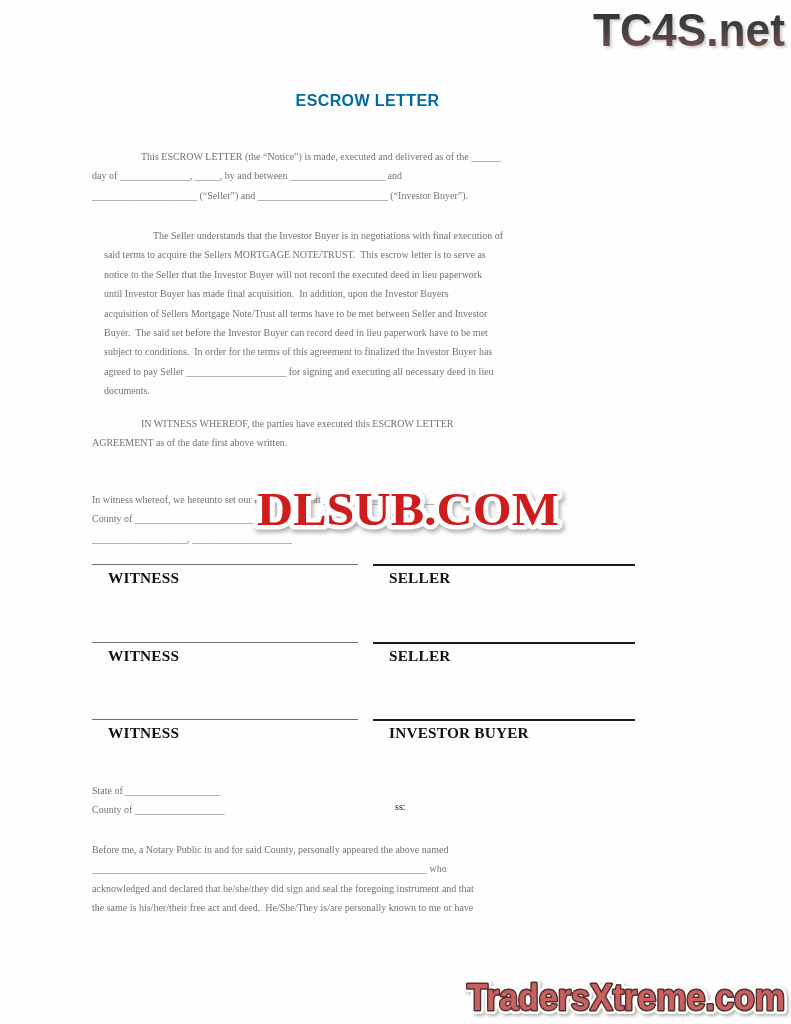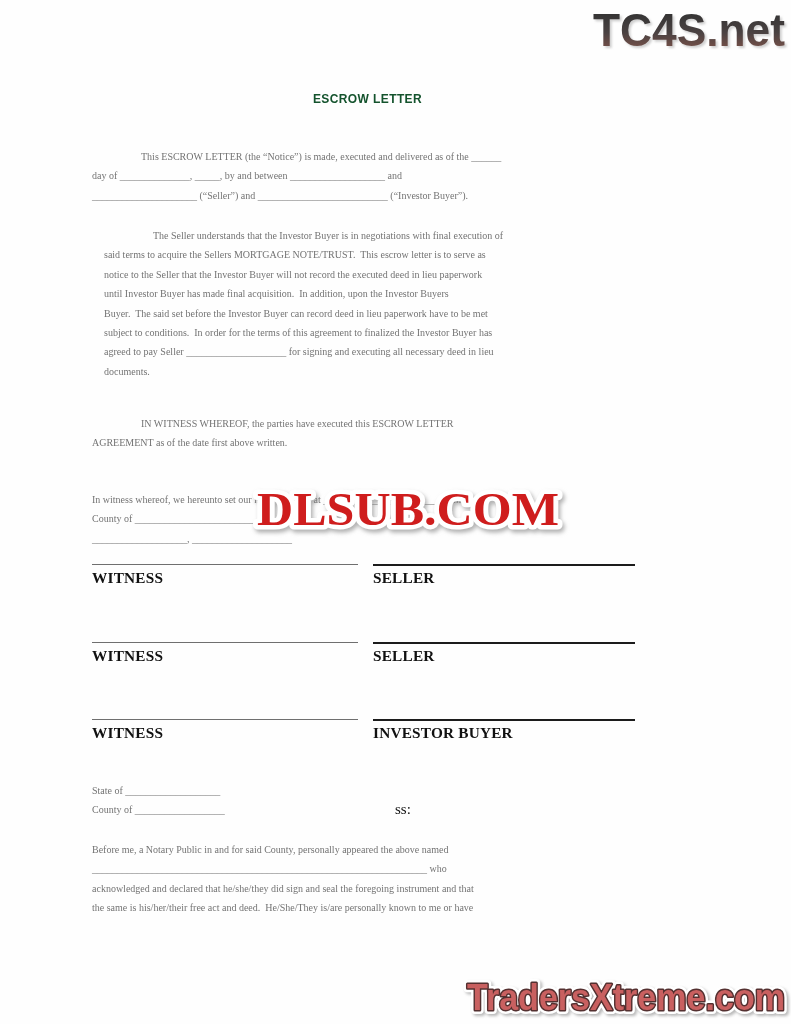--- a/index.html
+++ b/index.html
@@ -14,36 +14,36 @@
   
   .tc4s-logo{position:absolute;top:0px;left:588px;width:202px;height:58px;
     filter:drop-shadow(2px 2px 1px rgba(170,170,170,0.55));}
   .dlsub-logo{position:absolute;top:480px;left:242px;width:332px;height:62px;
     filter:drop-shadow(2px 3px 2px rgba(125,125,125,0.6));}
   .tx-logo{position:absolute;top:974px;left:458px;width:336px;height:50px;
     filter:drop-shadow(2px 2px 1.5px rgba(100,100,100,0.45));}
   svg text{font-weight:bold;}
   
   .doc-title{position:absolute;top:92px;left:0;width:735px;text-align:center;
-    font-family:"Liberation Sans", sans-serif;font-weight:bold;font-size:12px;
-    letter-spacing:0.4px;color:#14532d;}
+    font-family:"Liberation Sans", sans-serif;font-weight:bold;font-size:16px;
+    letter-spacing:0.4px;color:#0369a1;}
   
   .textblock{position:absolute;left:92px;width:616px;font-size:10px;line-height:19.4px;color:#737373;}
   .textblock .line{white-space:pre;height:19.4px;}
   .indent .line:first-child{padding-left:49px;}
   .p1{top:147px;} .p2{top:226px;margin-left:12px;} .p3{top:414px;} .p4{top:490px;}
   .notary-body{top:840px;}
   .state-block{top:781px;line-height:20px;}
-  .ss-label{position:absolute;left:395px;top:801px;font-size:15px;}
+  .ss-label{position:absolute;left:395px;top:801px;font-size:10px;}
   
   .sig-row{position:absolute;left:0;width:791px;height:30px;}
   .sig-line{position:absolute;top:0;height:0;}
   .sig-line.left{left:92px;width:266px;border-top:1.6px solid #6f6f6f;}
   .sig-line.right{left:373px;width:262px;border-top:2px solid #1c1c1c;}
-  .sig-label{position:absolute;top:5px;font-weight:bold;font-size:15.3px;letter-spacing:0.2px;color:#111;}
+  .sig-label{position:absolute;top:5px;font-weight:bold;font-size:15.3px;letter-spacing:0.2px;color:#111;margin-left:16px;}
   .sig-label.left{left:92px;} .sig-label.right{left:373px;}
   
   .disclaimer{position:absolute;left:92px;top:936px;width:630px;
     font-family:"Liberation Sans", sans-serif;font-size:13.4px;line-height:17.6px;color:#1f1f1f;}
   .disclaimer .line{white-space:pre;height:17.6px;}
 </style>
 </head>
 <body>
 
 <div class="page">
@@ -65,20 +65,21 @@
       <div class="line">This ESCROW LETTER (the “Notice”) is made, executed and delivered as of the ______</div>
       <div class="line">day of ______________, _____, by and between ___________________ and</div>
       <div class="line">_____________________ (“Seller”) and __________________________ (“Investor Buyer”).</div>
     </div>
 
   <div class="textblock indent p2">
       <div class="line">The Seller understands that the Investor Buyer is in negotiations with final execution of</div>
       <div class="line">said terms to acquire the Sellers MORTGAGE NOTE/TRUST.  This escrow letter is to serve as</div>
       <div class="line">notice to the Seller that the Investor Buyer will not record the executed deed in lieu paperwork</div>
       <div class="line">until Investor Buyer has made final acquisition.  In addition, upon the Investor Buyers</div>
+      <div class="line">acquisition of Sellers Mortgage Note/Trust all terms have to be met between Seller and Investor</div>
       <div class="line">Buyer.  The said set before the Investor Buyer can record deed in lieu paperwork have to be met</div>
       <div class="line">subject to conditions.  In order for the terms of this agreement to finalized the Investor Buyer has</div>
       <div class="line">agreed to pay Seller ____________________ for signing and executing all necessary deed in lieu</div>
       <div class="line">documents.</div>
     </div>
 
   <div class="textblock indent p3">
       <div class="line">IN WITNESS WHEREOF, the parties have executed this ESCROW LETTER</div>
       <div class="line">AGREEMENT as of the date first above written.</div>
     </div>

